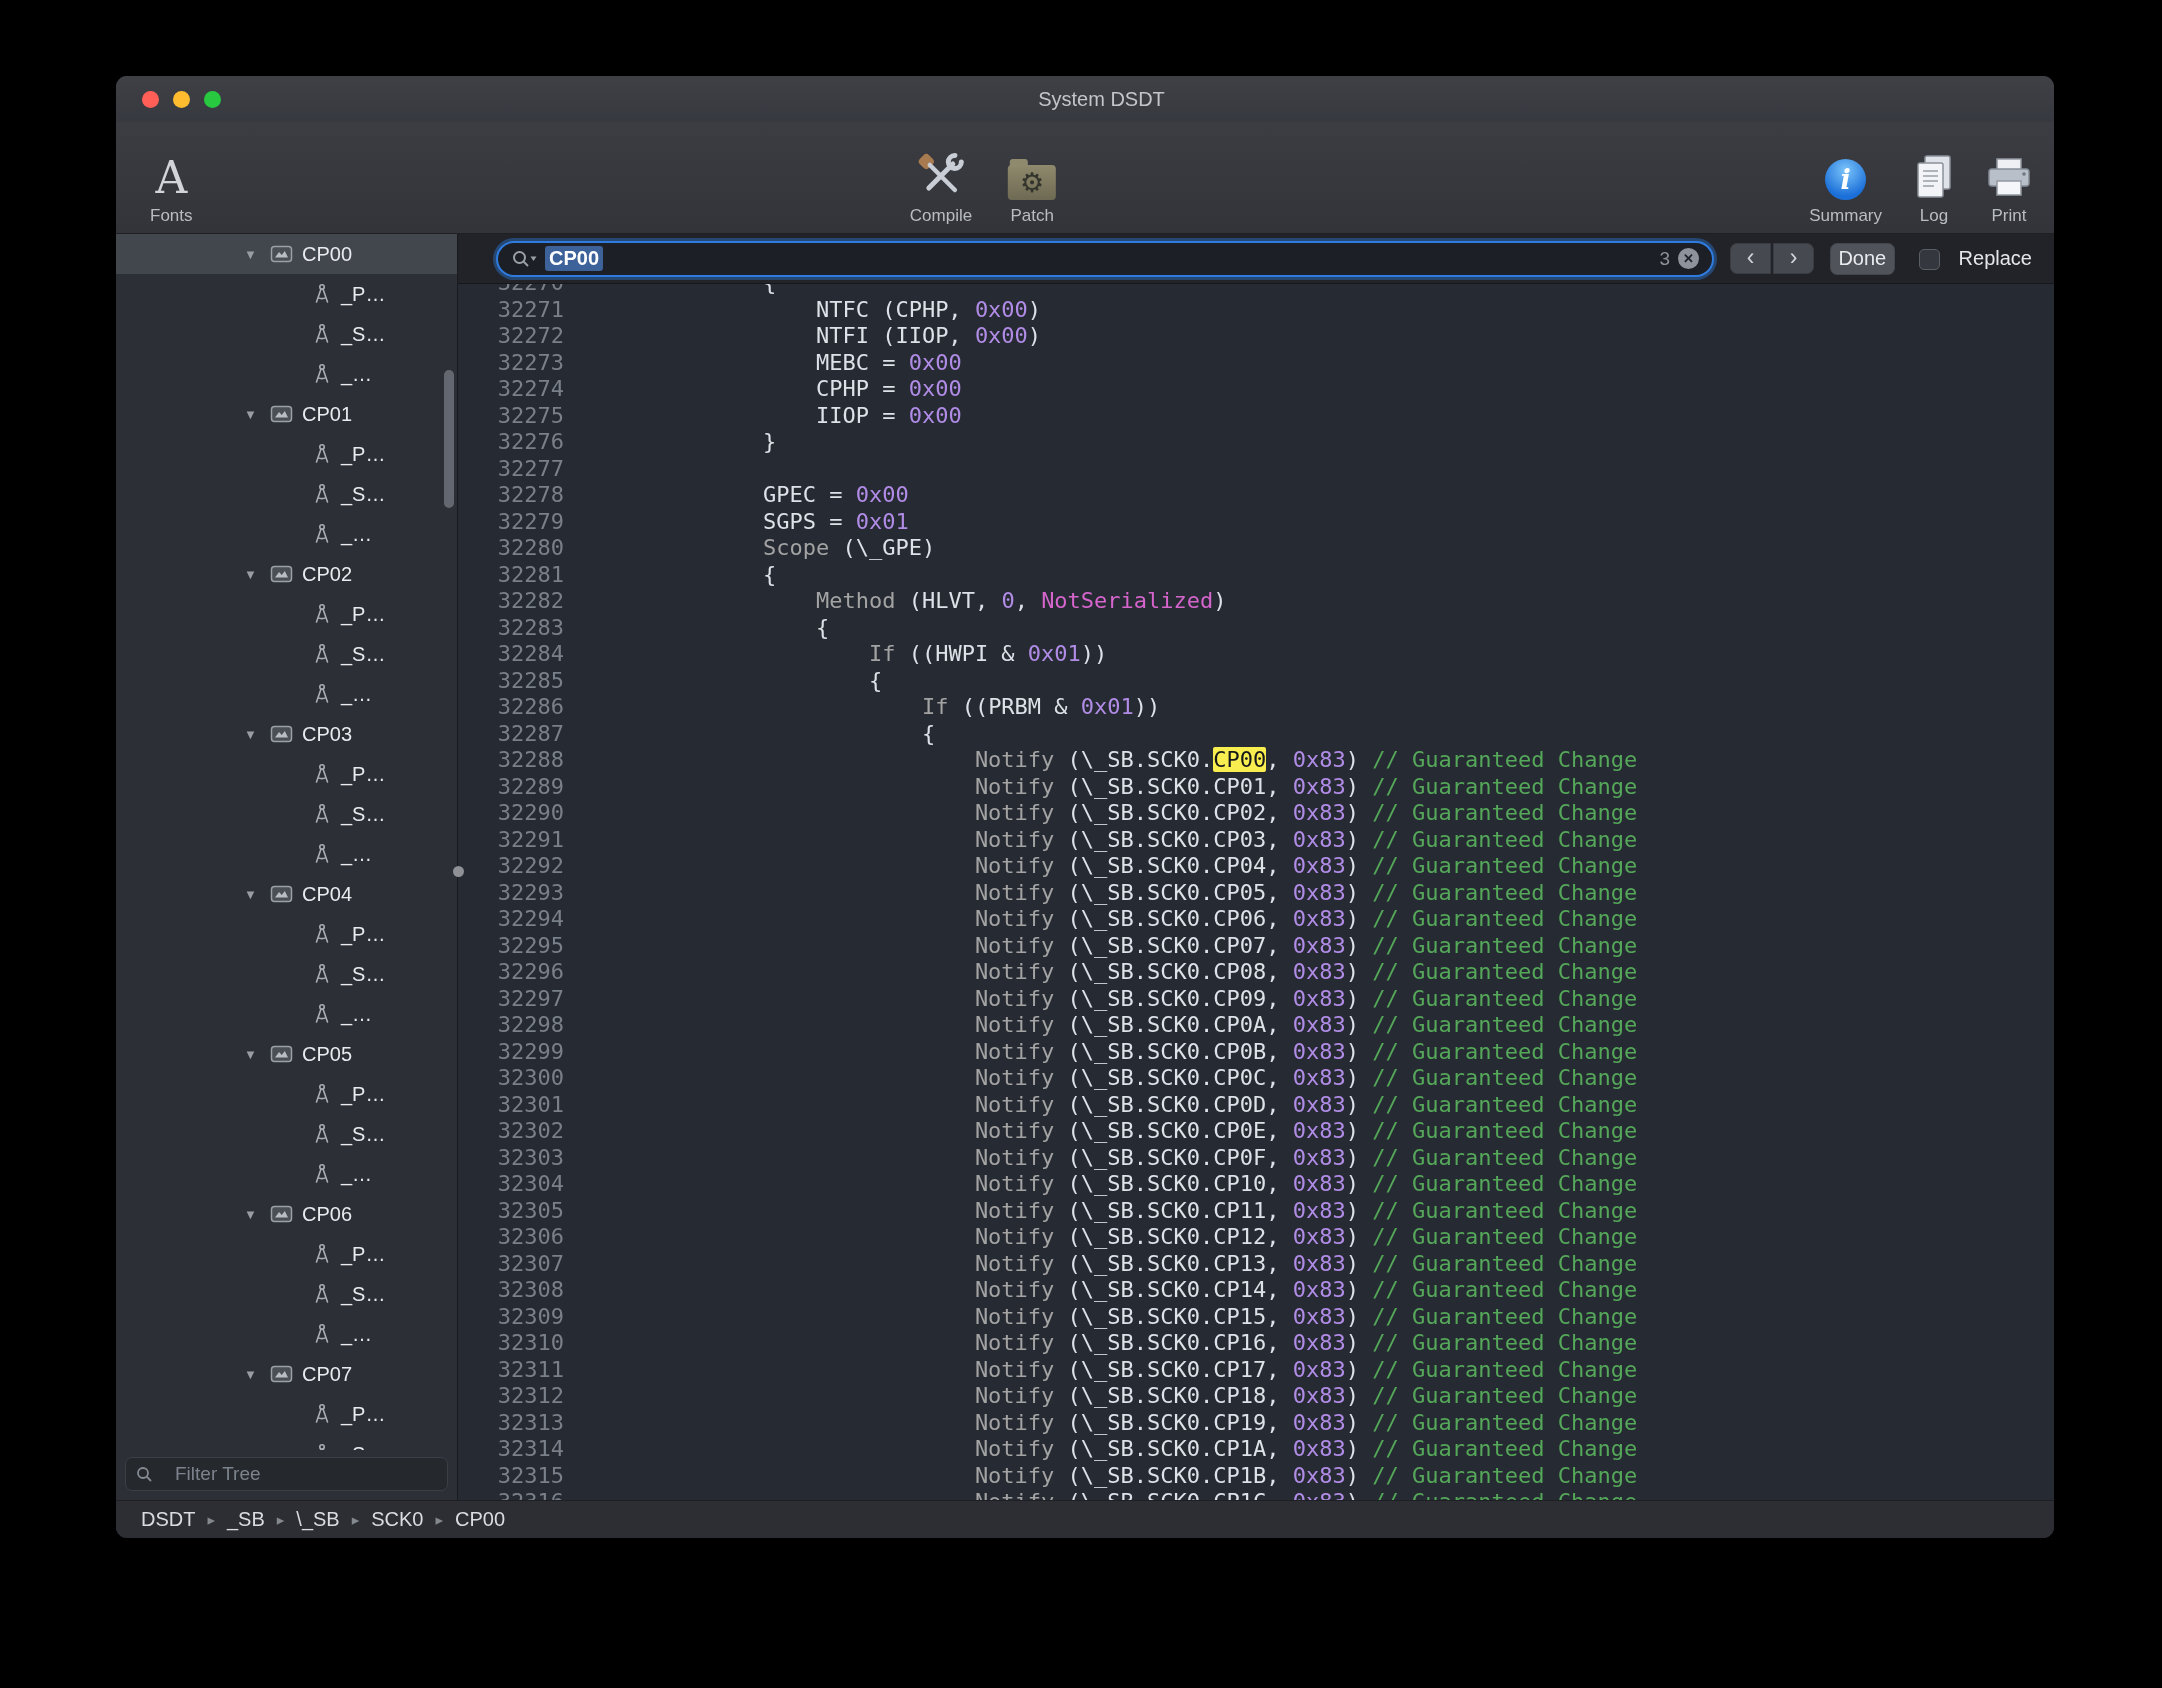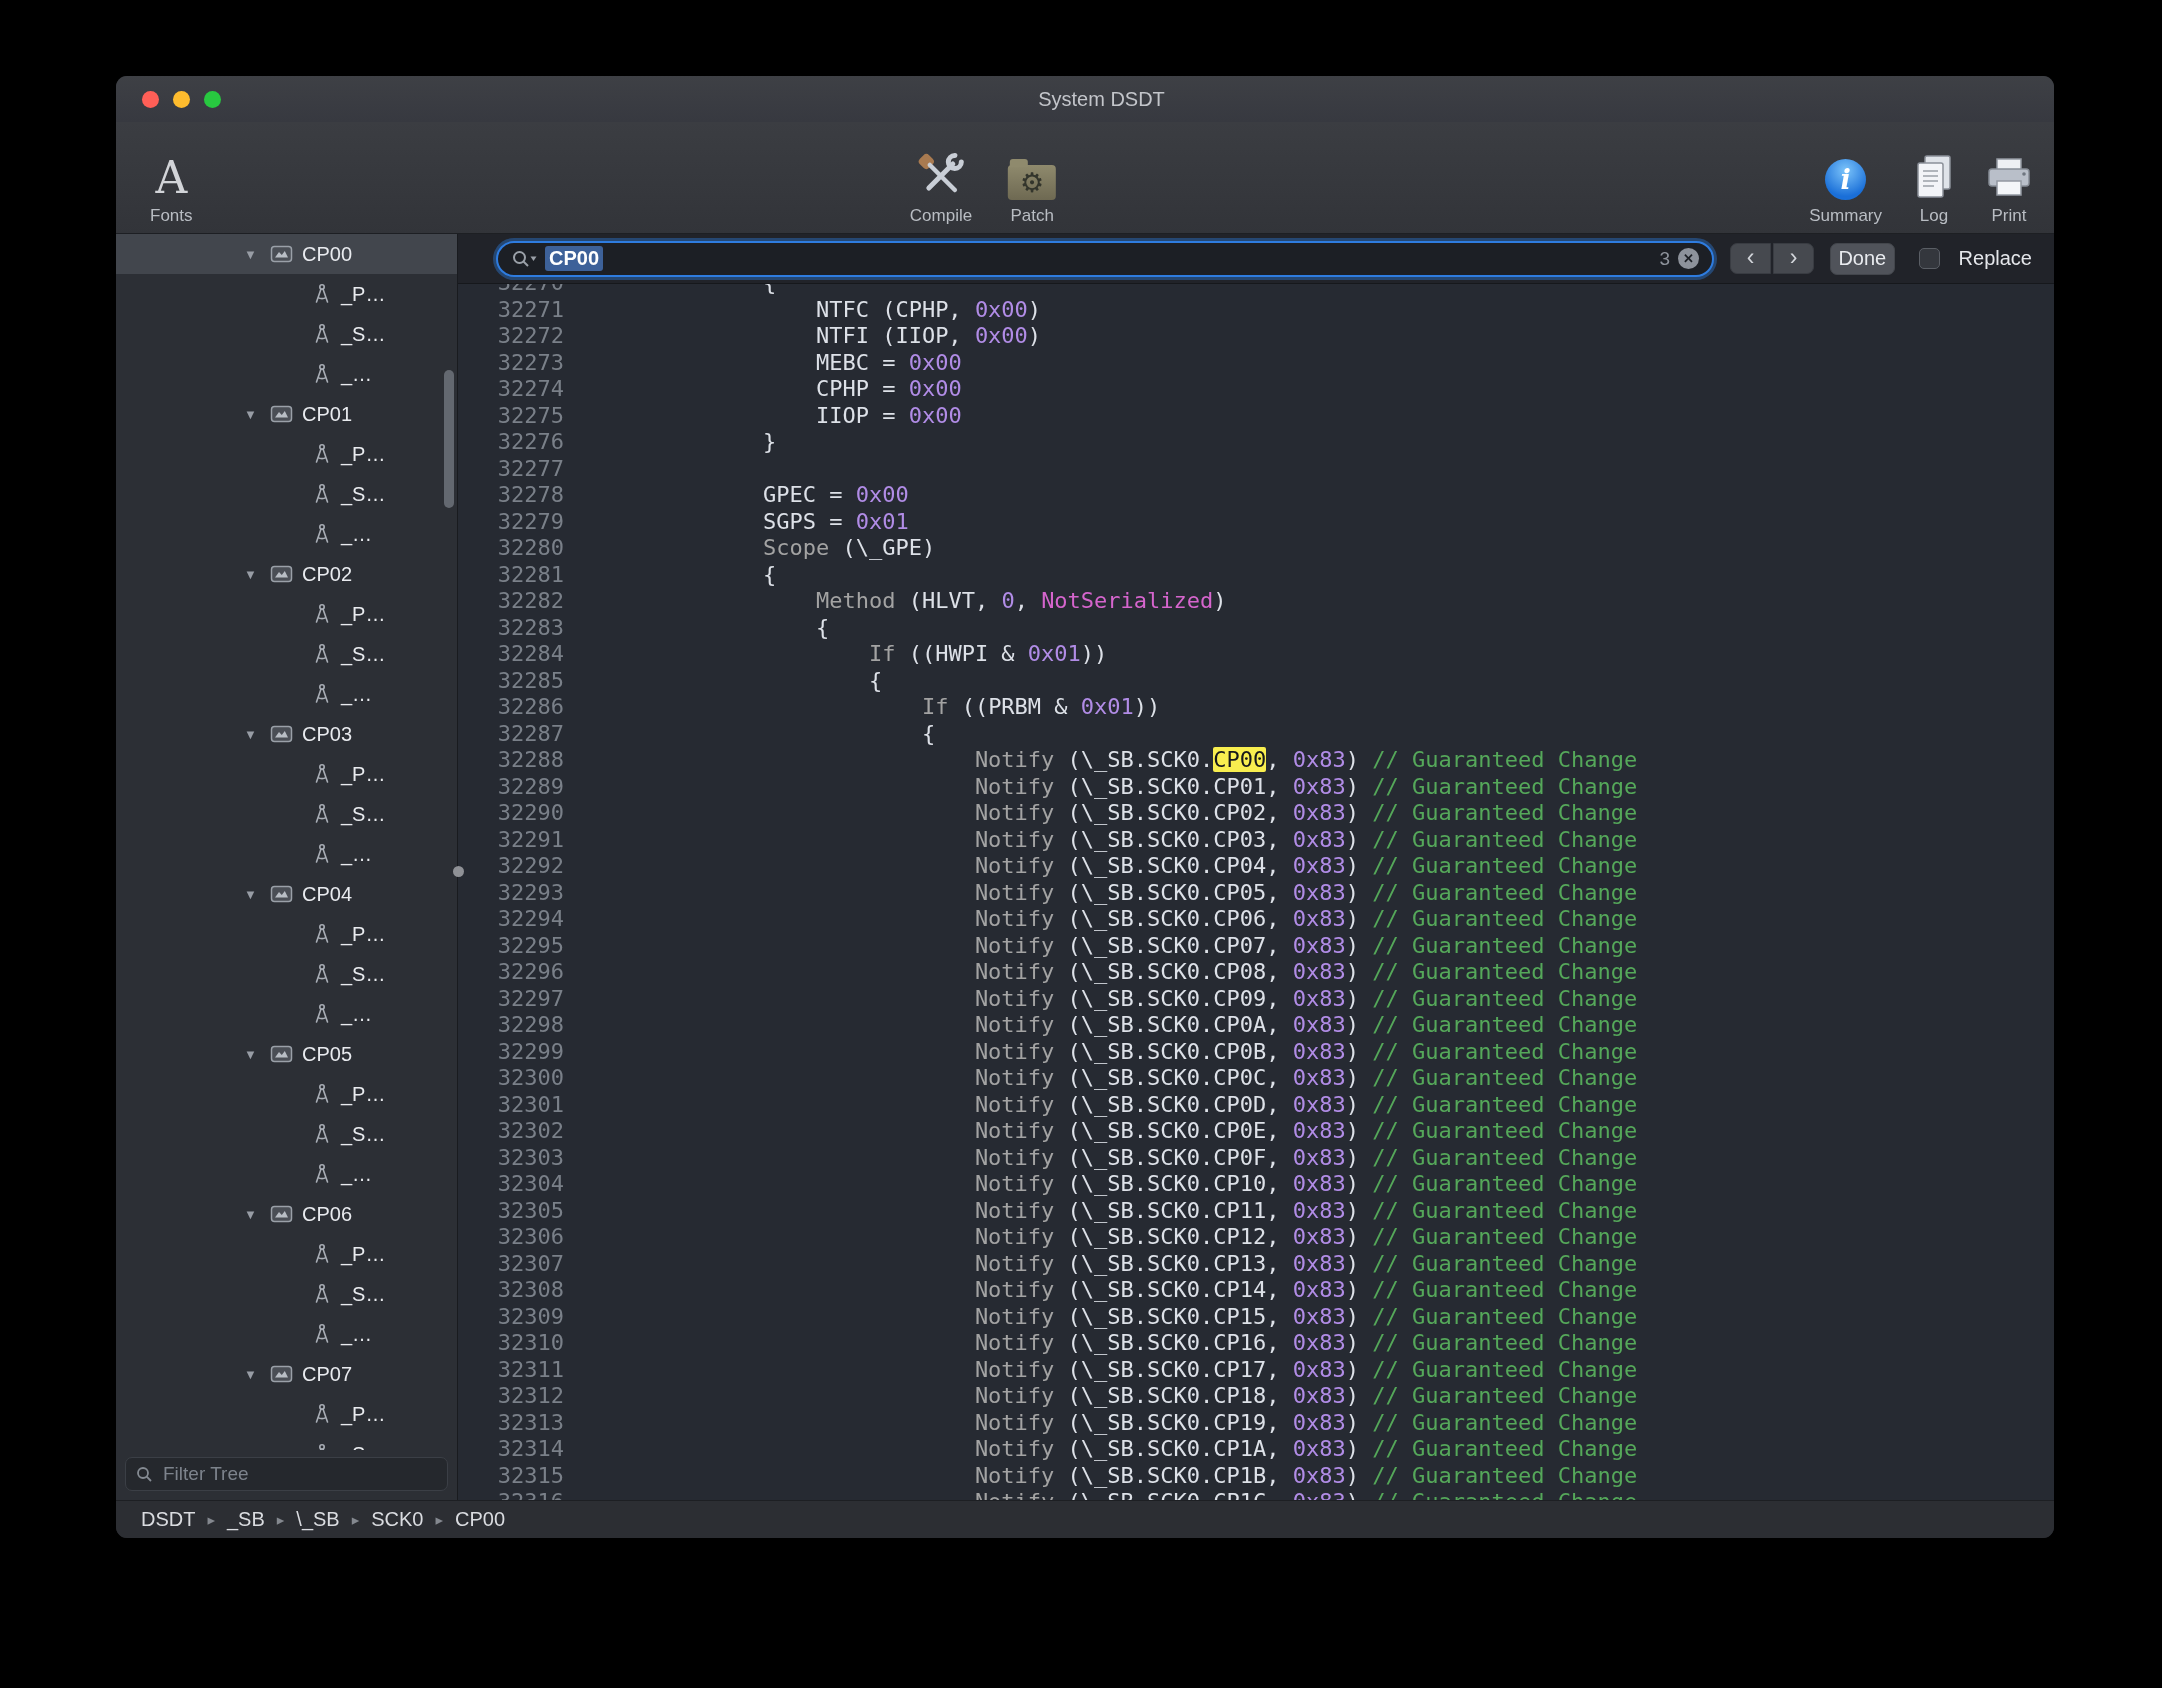--- a/index.html
+++ b/index.html
@@ -48,37 +48,37 @@
   .sidebar { flex:none; width:342px; background:#2c2f35; border-right:1px solid #191b1f; display:flex; flex-direction:column; position:relative; }
   .tree { flex:1; overflow:hidden; }
   .tree-row { height:40px; display:flex; align-items:center; color:#e9ebef; font-size:20px; white-space:nowrap; }
   .tree-row.parent { padding-left:128px; }
   .tree-row.child  { padding-left:196px; }
   .tree-row.selected { background:#42464d; }
   .disclosure { width:26px; font-size:13px; color:#989da5; flex:none; }
   .node-icon { margin-right:9px; display:flex; flex:none; }
   .sb-scrollbar { position:absolute; right:3px; top:136px; width:10px; height:138px; border-radius:5px; background:#6d727a; opacity:.85; }
   .filter-wrap { flex:none; padding:7px 9px 9px 9px; }
-  .filter-field { height:34px; background:#25282d; border:1px solid #3b3f46; border-radius:7px; display:flex; align-items:center; padding:0 10px; gap:8px; }
+  .filter-field { height:34px; background:#25282d; border:1px solid #3b3f46; border-radius:7px; display:flex; align-items:center; padding:0 10px; gap:20px; }
   .filter-field input { flex:1; background:transparent; border:none; outline:none; color:#dfe2e7; font-size:19px; font-family:inherit; min-width:0; }
   .filter-field input::placeholder { color:#7d838c; }
   .split-dot { position:absolute; left:337px; top:632px; width:11px; height:11px; border-radius:50%; background:#8f9196; }
   
   .editorcol { flex:1; min-width:0; display:flex; flex-direction:column; background:#262a32; }
   .findbar { flex:none; height:50px; background:#212329; border-bottom:1px solid #16181c; display:flex; align-items:center; padding:0 22px 0 38px; gap:16px; }
   .search-field { flex:none; width:1218px; height:36px; background:#1c1f25; border:2px solid #2e7ce0; box-shadow:0 0 0 3px rgba(46,124,224,.40); border-radius:18px; display:flex; align-items:center; padding:0 13px; gap:8px; }
   .sel { font-size:20px; font-weight:bold; color:#fff; background:#3d6199; border-radius:3px; padding:1px 4px; }
   .count { margin-left:auto; color:#8d929b; font-size:19px; }
   .clear { flex:none; width:21px; height:21px; border-radius:50%; background:#8d929b; color:#1c1f25; font-size:13px; font-weight:bold; display:flex; align-items:center; justify-content:center; cursor:default; }
   .navpair { display:flex; gap:2px; }
   .navpair button { width:41px; height:31px; background:#46494f; border:1px solid #393c42; color:#d2d5da; font-size:23px; line-height:1; padding:0 0 3px 0; font-family:inherit; }
   .navpair button:first-child { border-radius:7px 0 0 7px; }
   .navpair button:last-child  { border-radius:0 7px 7px 0; }
   .done { width:82px; height:32px; background:#50535a; border:1px solid #43464c; border-radius:7px; color:#e9ebef; font-size:20px; font-family:inherit; }
-  .replace { display:flex; align-items:center; gap:19px; color:#e4e6ea; font-size:20px; margin-left:8px; }
+  .replace { display:flex; align-items:flex-end; gap:19px; color:#e4e6ea; font-size:20px; margin-left:8px; }
   .cb { width:21px; height:21px; background:#34373d; border:1px solid #5a5e65; border-radius:5px; }
   .codearea { flex:1; min-height:0; overflow:hidden; position:relative; }
   .lines { margin-top:-14px; }
   .cl { height:26.5px; line-height:26.5px; display:flex; font-family:"DejaVu Sans Mono", monospace; font-size:22px; white-space:pre; }
   .ln { flex:none; width:106px; text-align:right; color:#7a8089; }
   .cd { margin-left:40px; }
   .tk-p { color:#dde1e8; }
   .tk-k { color:#a3a3a3; }
   .tk-n { color:#b18ce6; }
   .tk-t { color:#d565cd; }

